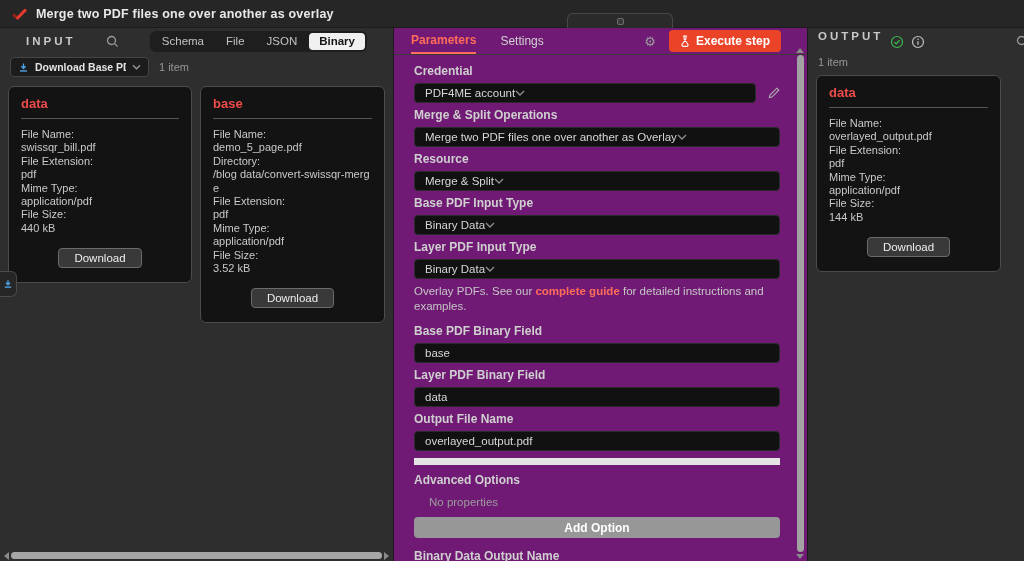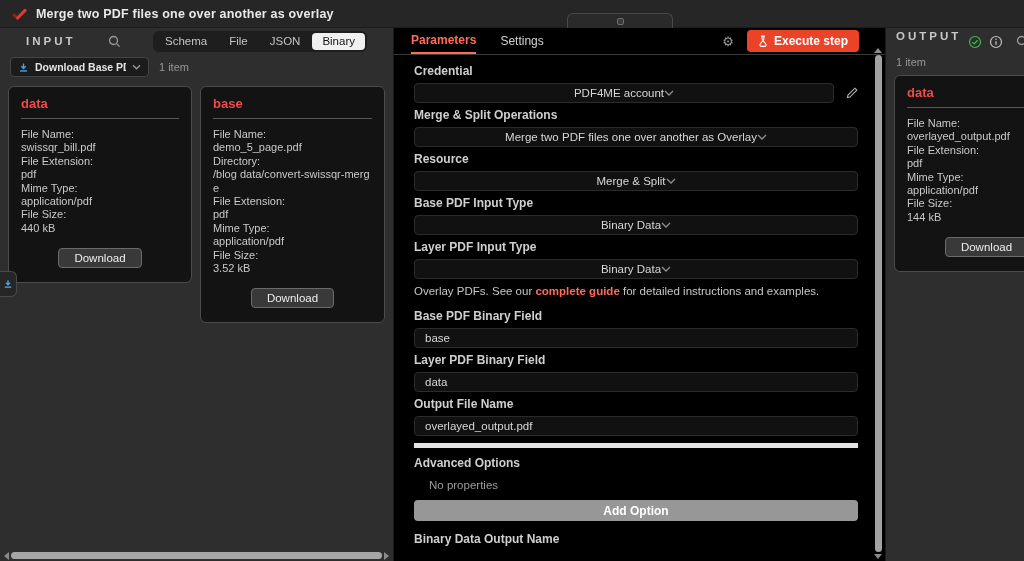--- a/index.html
+++ b/index.html
@@ -20,21 +20,21 @@
 
   
   .side-head { display: flex; align-items: center; height: 26px; padding: 0 26px; gap: 8px; }
   .side-title { font-size: 11.5px; font-weight: 700; letter-spacing: 3px; color: #c9c9c9; }
   .count { font-size: 11px; color: #979797; }
 
   
   .input-panel { width: 393px; background: #2e2e2e; position: relative; }
   .tab-group { margin-left: auto; display: flex; background: #1e1e1e; border-radius: 6px; padding: 2px; gap: 2px; }
   .tab { font-size: 11.5px; color: #c3c3c3; padding: 2.5px 10px; border-radius: 4px; cursor: pointer; white-space: nowrap; }
-  .tab.active { background: #f0f0f0; color: #141414; font-weight: 400; }
+  .tab.active { background: #f0f0f0; color: #141414; font-weight: 700; }
   .search-btn { margin-left: auto; display: flex; align-items: center; }
   .run-row { display: flex; align-items: center; gap: 10px; padding: 3px 10px 0; }
   .run-select { display: flex; align-items: center; gap: 6px; background: #1c1c1c; border: 1px solid #454545;
                 border-radius: 4px; height: 20px; padding: 0 7px; width: 139px; cursor: pointer; }
   .run-select-label { font-size: 10.5px; font-weight: 700; color: #e4e4e4; white-space: nowrap; overflow: hidden; flex: 1; }
   .cards { display: flex; align-items: flex-start; gap: 8px; padding: 9px 8px; }
 
   .card { background: #131313; border: 1px solid #4c4c4c; border-radius: 6px; width: 184px; padding: 9px 12px 14px; }
   .card-title { color: #ee4b4b; font-weight: 700; font-size: 13px; }
   .card-rule { border: none; border-top: 1px solid #565656; margin: 7px 0 9px; }
@@ -46,46 +46,46 @@
               border: 1px solid #4a4a4a; border-left: none; border-radius: 0 6px 6px 0;
               display: flex; align-items: center; justify-content: center; cursor: pointer; }
 
   .h-scrollbar { position: absolute; left: 4px; right: 4px; bottom: 1px; height: 9px; display: flex; align-items: center; }
   .h-arrow { width: 0; height: 0; border-top: 4px solid transparent; border-bottom: 4px solid transparent; }
   .h-arrow.left { border-right: 5px solid #8a8a8a; margin-right: 2px; }
   .h-arrow.right { border-left: 5px solid #8a8a8a; margin-left: 2px; }
   .h-thumb { flex: 1; height: 7px; background: #a6a6a6; border-radius: 4px; }
 
   
-  .center-panel { width: 493px; background: #000000; border-left: 1px solid #1b1b1b; border-right: 1px solid #1b1b1b;
+  .center-panel { width: 415px; background: #701a75; border-left: 1px solid #1b1b1b; border-right: 1px solid #1b1b1b;
                   position: relative; display: flex; flex-direction: column; }
   .param-tabs { height: 27px; border-bottom: 1px solid #3a3a3a; display: flex; align-items: stretch;
                 padding: 0 14px 0 17px; gap: 24px; flex: none; }
   .param-tab { font-size: 12px; color: #d2d2d2; display: flex; align-items: center; cursor: pointer; }
   .param-tab.active { color: #ff6d5a; font-weight: 600; border-bottom: 2px solid #ff6d5a; }
   .tabs-right { margin-left: auto; display: flex; align-items: center; gap: 13px; }
   .gear { color: #9a9a9a; font-size: 13px; line-height: 1; cursor: pointer; }
   .execute-btn { background: #ea4328; border: none; color: #fff; font-family: inherit; font-size: 12px; font-weight: 600;
                  border-radius: 4px; height: 22px; padding: 0 11px; display: flex; align-items: center; gap: 6px;
                  margin-right: 12px; cursor: pointer; }
 
   .param-body { flex: 1; overflow: hidden; padding: 9px 27px 0 20px; }
   .field { margin-bottom: 5px; }
   .field-label { font-size: 12px; font-weight: 600; color: #cfcfcf; line-height: 14px; margin-bottom: 5px; }
   .control { background: #111; border: 1px solid #2b2b2b; border-radius: 4px; height: 20px;
-             display: flex; align-items: center; justify-content: center; padding: 0 10px;
+             display: flex; align-items: center; justify-content: flex-start; padding: 0 10px;
              font-size: 11.5px; color: #d7d7d7; cursor: pointer; }
   .text-input { width: 100%; background: #111; border: 1px solid #2b2b2b; border-radius: 4px; height: 20px;
                 padding: 0 10px; font-size: 11.5px; color: #d7d7d7; font-family: inherit; }
   .cred-row { display: flex; align-items: center; gap: 11px; }
   .cred-row .control { flex: 1; }
   .notice { font-size: 11.5px; color: #c6c6c6; margin: 3px 0 10px; line-height: 15px; }
   .notice a { color: #ff6d5a; font-weight: 700; text-decoration: none; cursor: pointer; }
 
-  .adv-section { border-top: 5px solid #e5e5e5; margin-top: 7px; padding-top: 8px; }
+  .adv-section { border-top: 7px solid #e5e5e5; margin-top: 7px; padding-top: 8px; }
   .adv-empty { font-size: 11.5px; color: #9c9c9c; margin: 9px 0 9px 15px; }
   .add-option-btn { width: 100%; background: #979797; border: none; border-radius: 4px; height: 21px;
                     color: #fff; font-family: inherit; font-size: 12px; font-weight: 600; cursor: pointer;
                     margin-bottom: 11px; }
 
   .v-scrollbar { position: absolute; right: 2px; top: 20px; bottom: 2px; width: 10px;
                  display: flex; flex-direction: column; align-items: center; }
   .v-arrow { width: 0; height: 0; border-left: 4px solid transparent; border-right: 4px solid transparent; }
   .v-arrow.up { border-bottom: 5px solid #8a8a8a; margin-bottom: 2px; }
   .v-arrow.down { border-top: 5px solid #8a8a8a; margin-top: 2px; }

